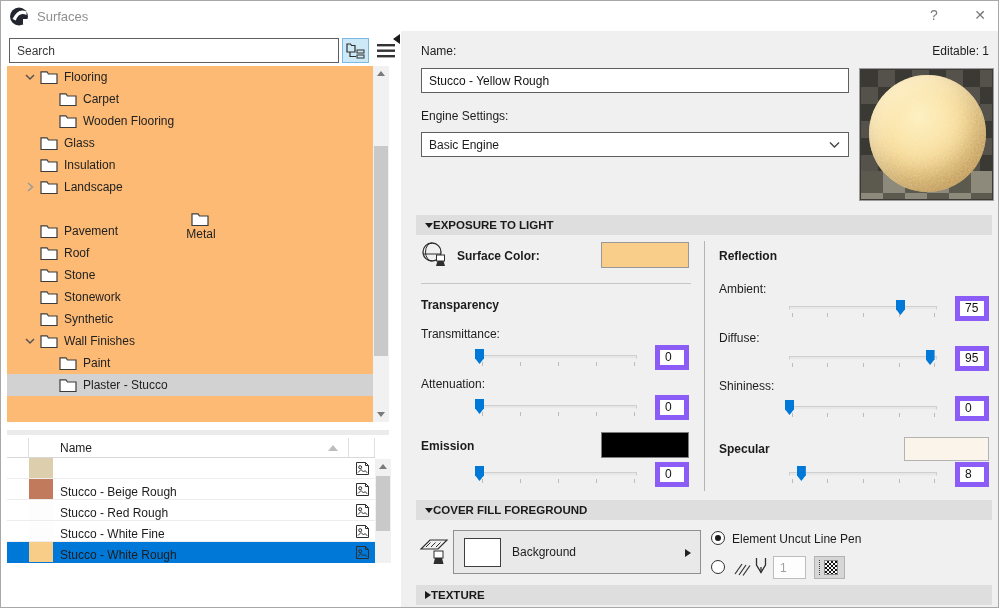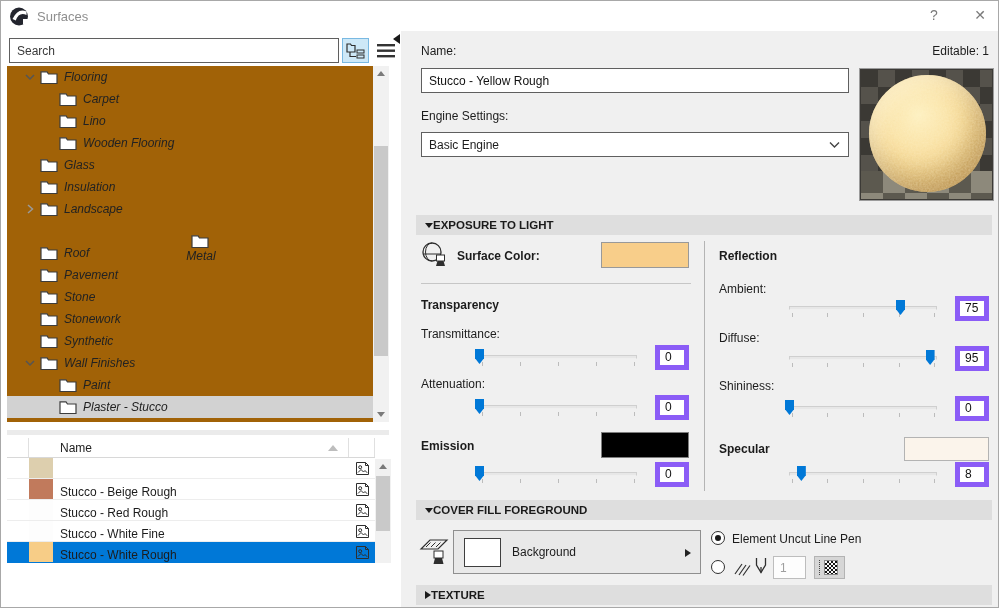--- a/index.html
+++ b/index.html
@@ -14,21 +14,21 @@
   .btn-help { left:918px; }
   .btn-close { left:964px; }
 
   
   .search-input { position:absolute; left:8px; top:37px; width:330px; height:25px; border:1px solid #5f5f5f; padding:0 7px; font-size:12px; color:#333; background:#fff; outline:none; }
   .search-input::placeholder { color:#3a3a3a; opacity:1; }
   .view-btn { position:absolute; top:37px; width:27px; height:25px; display:flex; align-items:center; justify-content:center; }
   .btn-treeview { left:341px; background:#cde8f7; border:1px solid #79b9e2; }
   .btn-listview { left:371px; background:transparent; border:1px solid transparent; }
 
-  .tree { position:absolute; left:6px; top:65px; width:366px; height:356px; background:#a16207; overflow:hidden;font-style:italic; }
+  .tree { position:absolute; left:6px; top:65px; width:366px; height:356px; background:#fdba74; overflow:hidden; }
   .tree-row { display:flex; align-items:center; height:22px; white-space:nowrap; }
   .tree-row.sel { background:#d2d2d2; }
   .expander { width:14px; height:14px; display:inline-flex; align-items:center; justify-content:center; flex:none; }
   .folder { width:18px; height:15px; margin-left:3px; flex:none; }
   .tlabel { margin-left:6px; color:#222; }
 
   .vscroll { position:absolute; width:16px; background:#f1f1f1; }
   .tree-scroll { left:372px; top:65px; height:356px; }
   .list-scroll { left:374px; top:458px; height:104px; }
   .sb-arrow { position:absolute; left:0; width:16px; height:15px; display:flex; align-items:center; justify-content:center; }
@@ -157,26 +157,20 @@
       <div class="tree-row" style="padding-left: 49px;">
         <span class="folder"><svg width="18" height="15" viewBox="0 0 18 15">
             <path d="M1 4 V13.5 H17 V4 H8.5 L7 1.8 H1 Z" fill="#fff" stroke="#3c3c3c" stroke-width="1.2"></path>
           </svg></span>
         <span class="tlabel">Carpet</span>
       </div>
       <div class="tree-row" style="padding-left: 49px;">
         <span class="folder"><svg width="18" height="15" viewBox="0 0 18 15">
             <path d="M1 4 V13.5 H17 V4 H8.5 L7 1.8 H1 Z" fill="#fff" stroke="#3c3c3c" stroke-width="1.2"></path>
           </svg></span>
-        <span class="tlabel">Lino</span>
-      </div>
-      <div class="tree-row" style="padding-left: 49px;">
-        <span class="folder"><svg width="18" height="15" viewBox="0 0 18 15">
-            <path d="M1 4 V13.5 H17 V4 H8.5 L7 1.8 H1 Z" fill="#fff" stroke="#3c3c3c" stroke-width="1.2"></path>
-          </svg></span>
         <span class="tlabel">Wooden Flooring</span>
       </div>
       <div class="tree-row" style="padding-left: 16px;">
         <span class="expander"></span>
         <span class="folder"><svg width="18" height="15" viewBox="0 0 18 15">
             <path d="M1 4 V13.5 H17 V4 H8.5 L7 1.8 H1 Z" fill="#fff" stroke="#3c3c3c" stroke-width="1.2"></path>
           </svg></span>
         <span class="tlabel">Glass</span>
       </div>
       <div class="tree-row" style="padding-left: 16px;">
@@ -202,28 +196,28 @@
         <span class="folder"><svg width="18" height="15" viewBox="0 0 18 15">
             <path d="M1 4 V13.5 H17 V4 H8.5 L7 1.8 H1 Z" fill="#fff" stroke="#3c3c3c" stroke-width="1.2"></path>
           </svg></span>
         <span class="tlabel">Metal</span>
       </div>
       <div class="tree-row" style="padding-left: 16px;">
         <span class="expander"></span>
         <span class="folder"><svg width="18" height="15" viewBox="0 0 18 15">
             <path d="M1 4 V13.5 H17 V4 H8.5 L7 1.8 H1 Z" fill="#fff" stroke="#3c3c3c" stroke-width="1.2"></path>
           </svg></span>
+        <span class="tlabel">Pavement</span>
+      </div>
+      <div class="tree-row" style="padding-left: 16px;">
+        <span class="expander"></span>
+        <span class="folder"><svg width="18" height="15" viewBox="0 0 18 15">
+            <path d="M1 4 V13.5 H17 V4 H8.5 L7 1.8 H1 Z" fill="#fff" stroke="#3c3c3c" stroke-width="1.2"></path>
+          </svg></span>
         <span class="tlabel">Roof</span>
-      </div>
-      <div class="tree-row" style="padding-left: 16px;">
-        <span class="expander"></span>
-        <span class="folder"><svg width="18" height="15" viewBox="0 0 18 15">
-            <path d="M1 4 V13.5 H17 V4 H8.5 L7 1.8 H1 Z" fill="#fff" stroke="#3c3c3c" stroke-width="1.2"></path>
-          </svg></span>
-        <span class="tlabel">Pavement</span>
       </div>
       <div class="tree-row" style="padding-left: 16px;">
         <span class="expander"></span>
         <span class="folder"><svg width="18" height="15" viewBox="0 0 18 15">
             <path d="M1 4 V13.5 H17 V4 H8.5 L7 1.8 H1 Z" fill="#fff" stroke="#3c3c3c" stroke-width="1.2"></path>
           </svg></span>
         <span class="tlabel">Stone</span>
       </div>
       <div class="tree-row" style="padding-left: 16px;">
         <span class="expander"></span>

